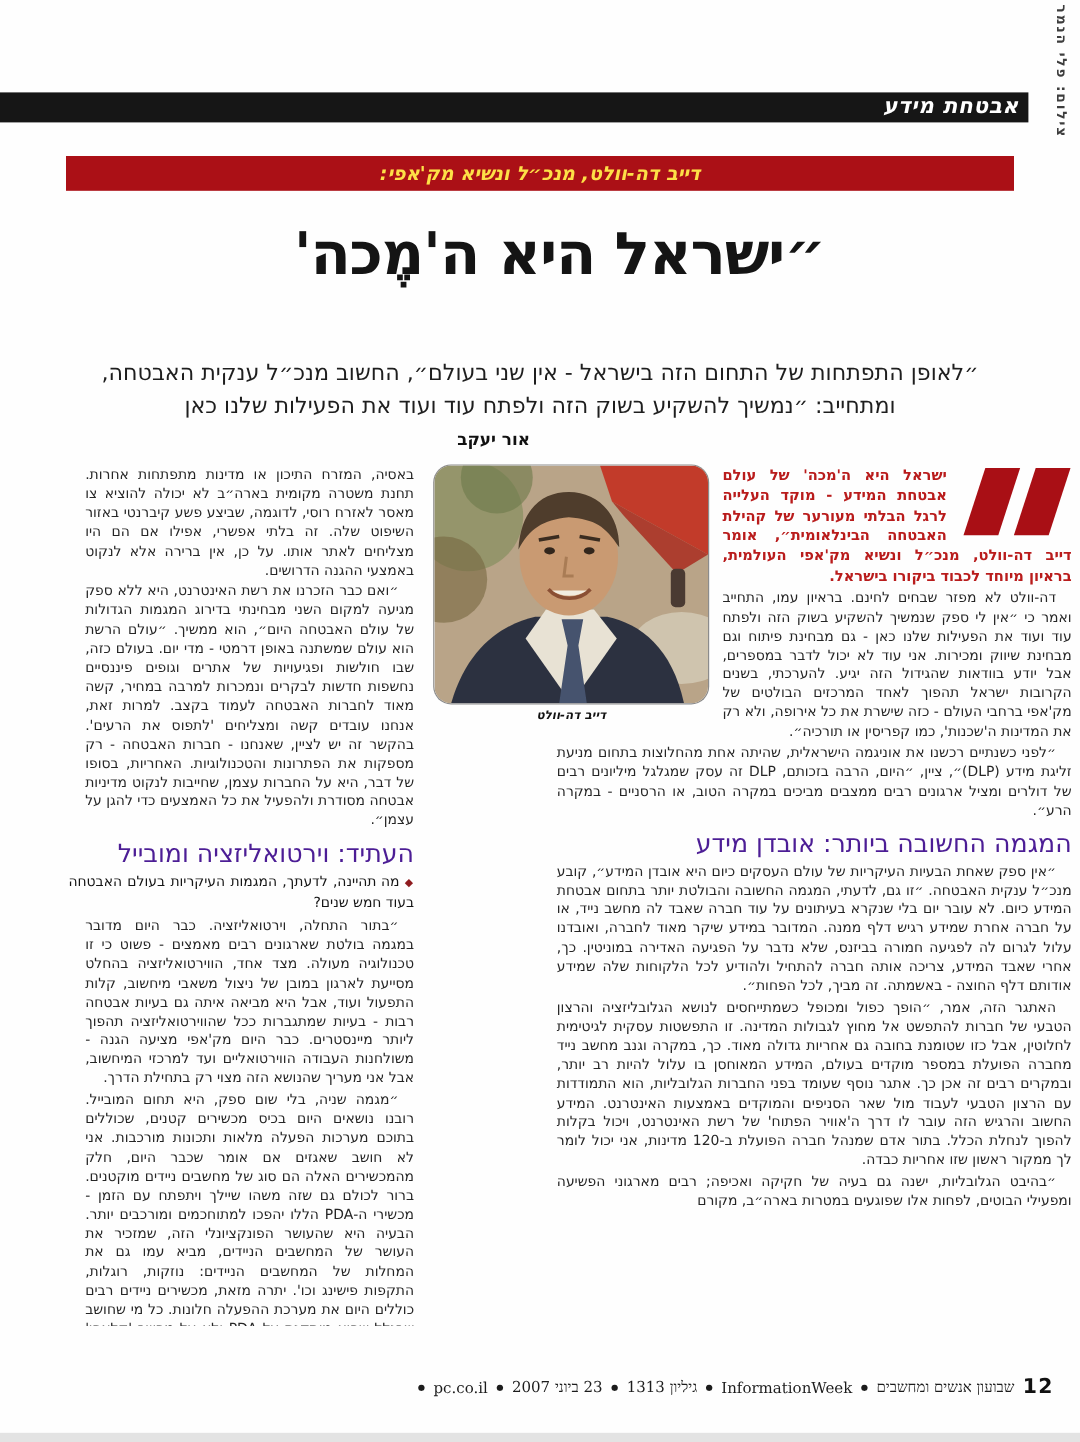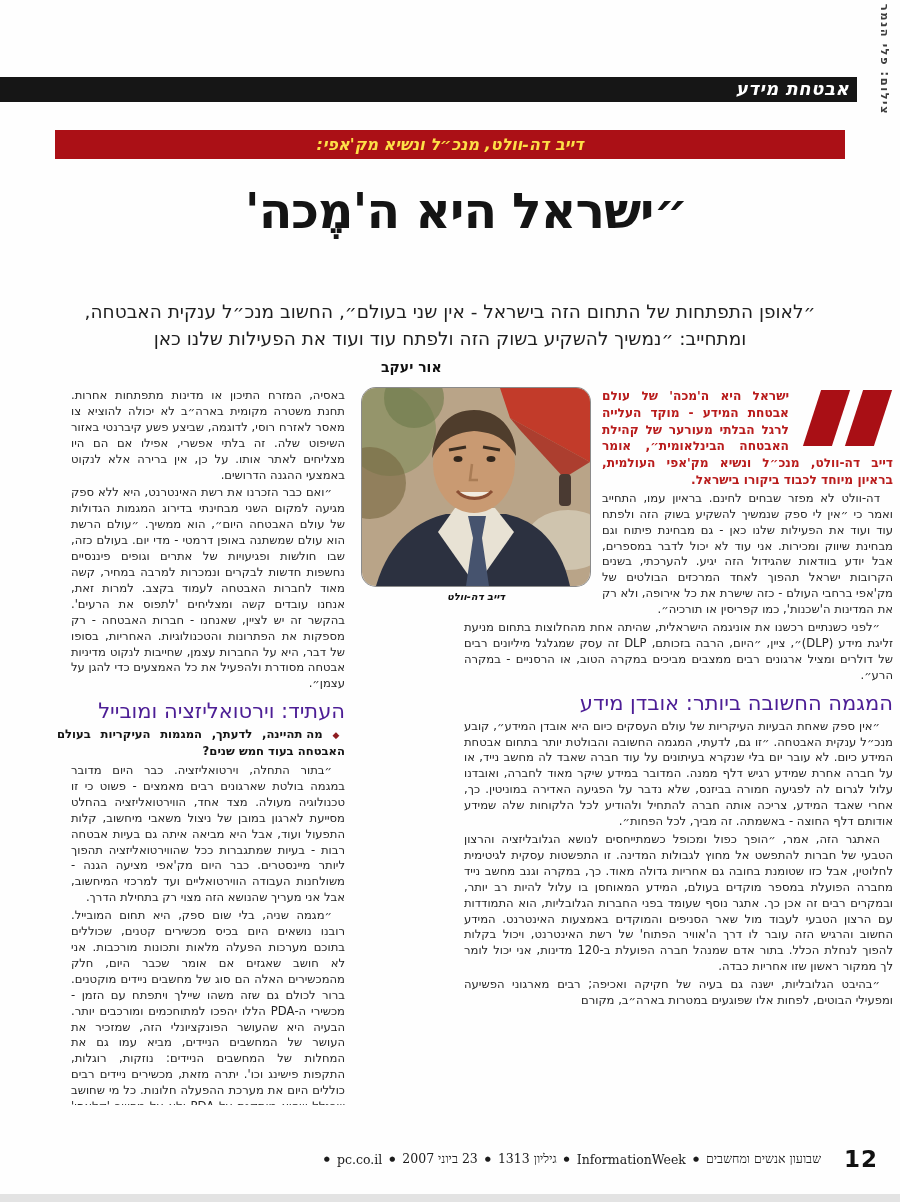--- a/index.html
+++ b/index.html
@@ -49,29 +49,29 @@
 
   .lead { font-weight:bold; color:#b91c1c; font-size:12.2px; line-height:16.8px; }
   .qmark { float:right; width:92px; height:58px; margin:2px 0 6px 12px; position:relative; }
   .qmark i { position:absolute; top:0; width:29px; height:56px; background:#a90f15; transform:skewX(-18deg); }
   .qmark i.q1 { right:10px; }
   .qmark i.q2 { right:52px; }
 
   h2.red { color:#4c1d95; font-size:21px; font-weight:400; margin:7px 0 4px 0;
           text-align:right; line-height:24px; letter-spacing:0; }
 
-  .question { font-weight:bold; color:#141414; text-indent:0 !important; margin:3px 0 3px 0 !important; }
+  .question { font-weight:normal; color:#141414; text-indent:0 !important; margin:3px 0 3px 0 !important; }
   .diamond { color:#8e1b1f; font-size:9px; }
 
   
   .footer { position:absolute; top:1146px; right:22px; direction:rtl; display:flex;
           align-items:center; gap:7px; font-family:"DejaVu Serif", serif;
           font-size:12.5px; color:#1c1c1c; white-space:nowrap; }
-  .pagenum { font-family:"DejaVu Sans", sans-serif; font-weight:bold; font-size:23px;
-          letter-spacing:1px; margin-left:16px; color:#111; }
+  .pagenum { font-family:"DejaVu Sans", sans-serif; font-weight:bold; font-size:17px;
+          letter-spacing:1px; margin-left:0; color:#111; }
   .fb { font-size:7px; line-height:1; }
 
   .bottom-edge { position:absolute; left:0; top:1194px; width:900px; height:8px; background:#e3e3e3; }
 </style>
 </head>
 <body>
 
 <div class="page">
 
   <div class="topbar">

